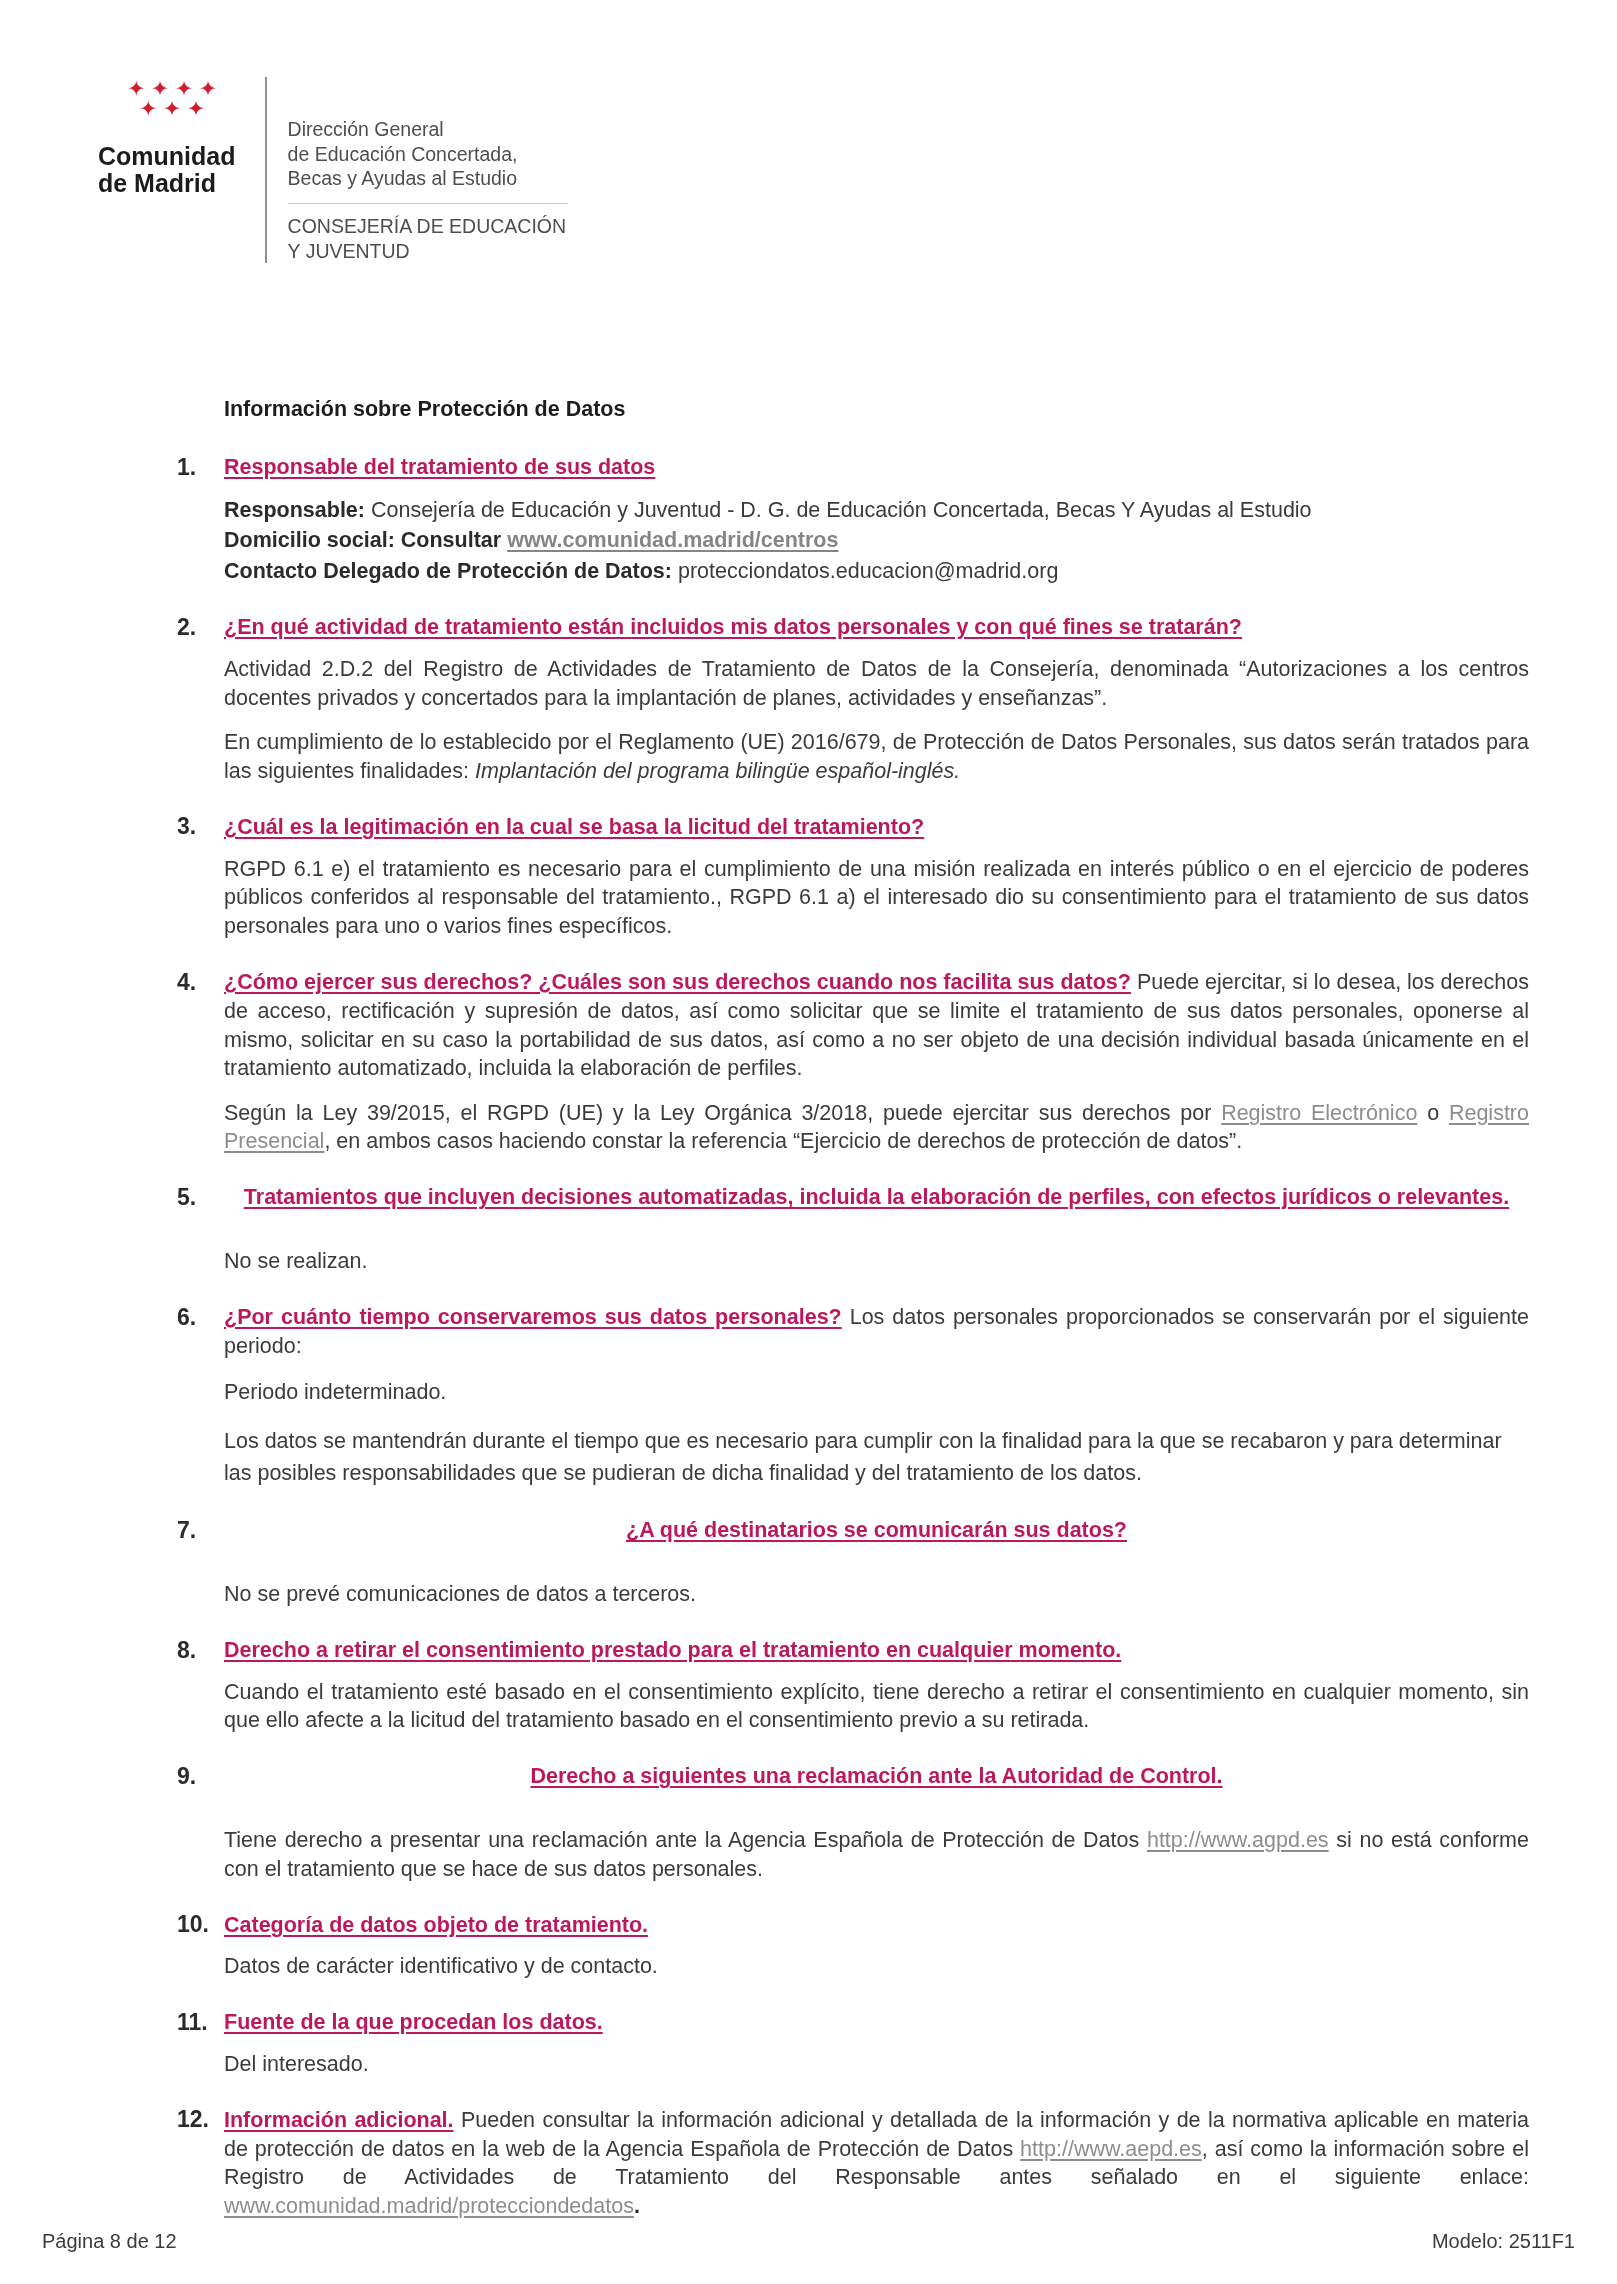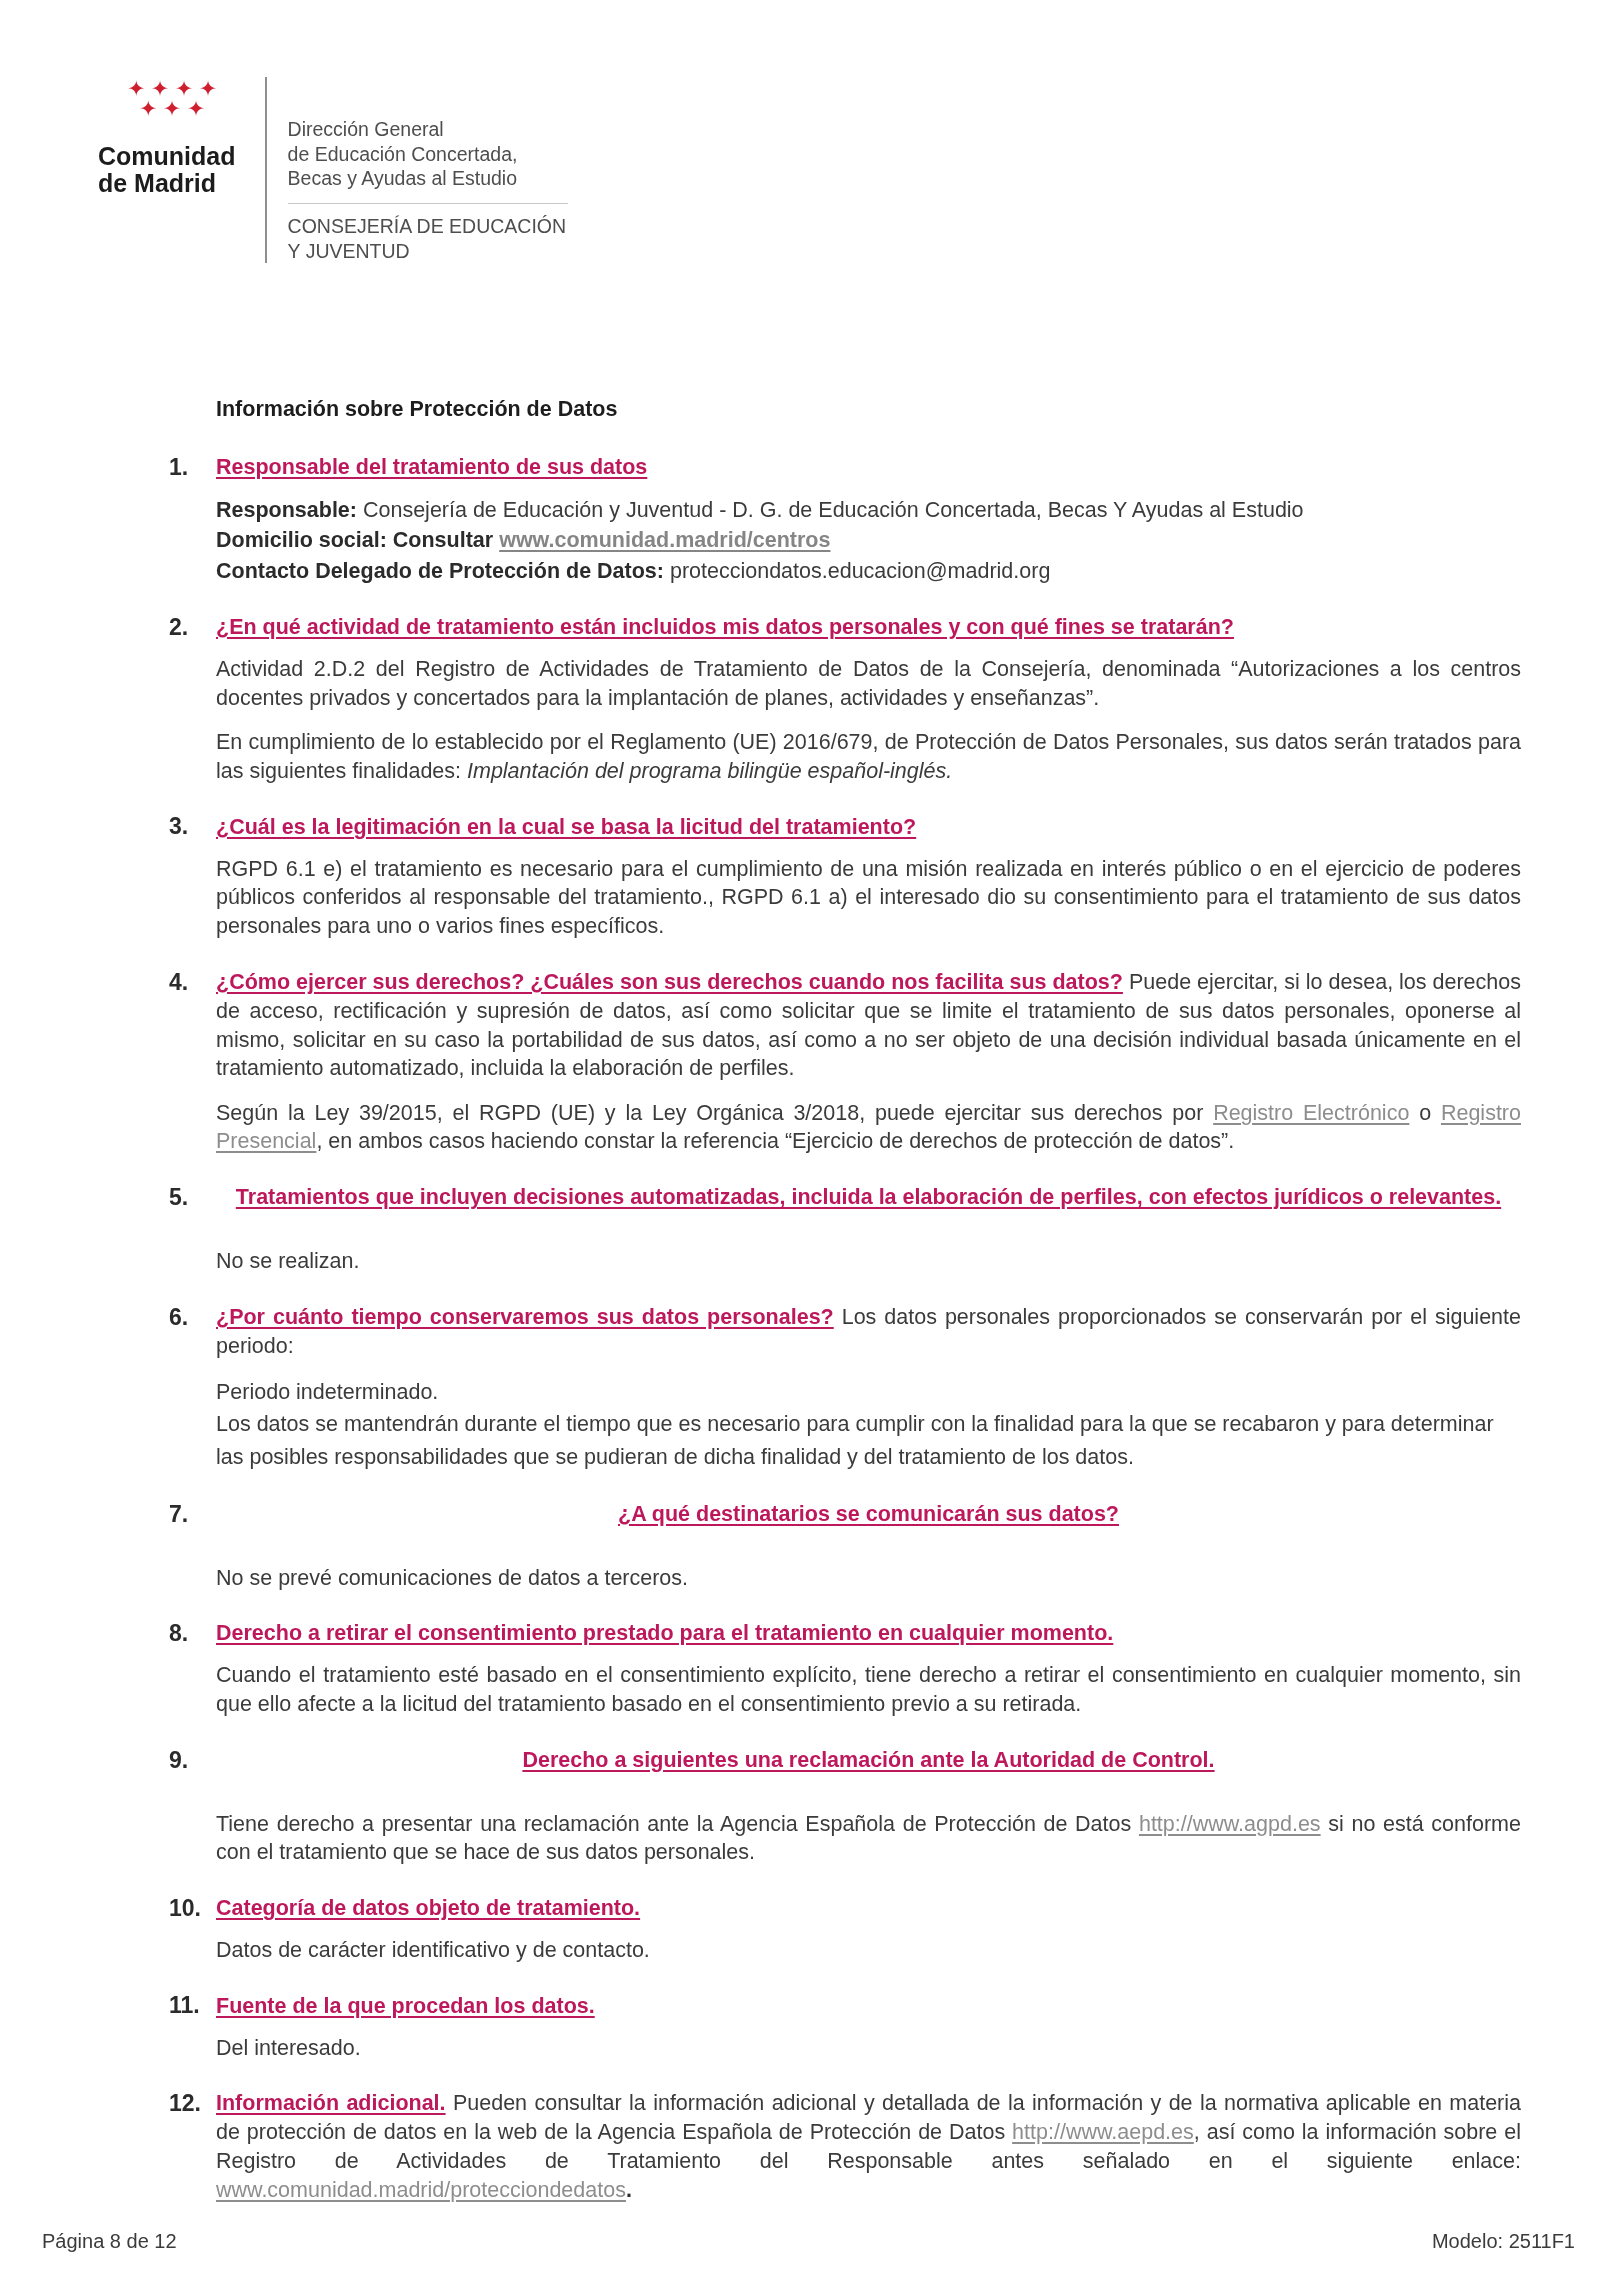--- a/index.html
+++ b/index.html
@@ -16,34 +16,34 @@
   .logo-stars { color:#cf1f2f; font-size:21.5px; line-height:1.02; letter-spacing:5.9px; text-align:center; width:154px; }
   .logo-stars .row2 { margin-top:-1.3px; }
   .logo-name { margin-top:22px; font-weight:700; font-size:25px; line-height:1.08; color:#1c1c1c; }
   .hdr-divider { width:2px; background:#8f8f8f; margin:1.3px 21px 0 2.6px; }
   .hdr-text { padding-top:1.3px; color:#4e4e4e; font-size:19.5px; line-height:1.26; }
   .dept { padding-bottom:11.7px;margin-top:40px; }
   .hdr-rule { width:280px; height:1.3px; background:#c9c9c9; }
   .council { padding-top:10.4px; }
 
   
-  .content { position:absolute; top:395px; left:169px; width:1352px; }
+  .content { position:absolute; top:395px; left:177px; width:1352px; }
   .doc-title { font-weight:700; color:#1d1d1d; margin-left:47px; margin-bottom:29px; }
 
   .section { position:relative; padding-left:47px; margin-bottom:27px; }
   .sec-num { position:absolute; left:0; top:-1.3px; font-weight:700; font-size:23px; color:#2b2b2b; }
   .h { font-weight:700; color:#be185d; text-decoration:underline; text-underline-offset:3.3px; }
   .sec-heading { margin-bottom:13px; }
   .sec-heading.gap-lg { margin-bottom:35px;text-align:center; }
 
   p { margin:0; }
   p + p { margin-top:15.6px; }
   .just { text-align:justify; }
   .line { display:block; line-height:1.42; }
-  .lh15 { line-height:1.5; }
+  .lh15 { line-height:1.5;margin-top:16px; }
   .b { font-weight:700; color:#2b2b2b; }
   .it { font-style:italic; }
   a.doclink { color:#8d8d8d; text-decoration:underline; text-underline-offset:2.6px; cursor:pointer; }
   a.doclink.bold { font-weight:700; color:#858585; }
 
   
   .footer { position:absolute; left:42px; right:42px; bottom:29px; display:flex; justify-content:space-between; font-size:20px; color:#3b3b3b; }
 </style>
 </head>
 <body>

